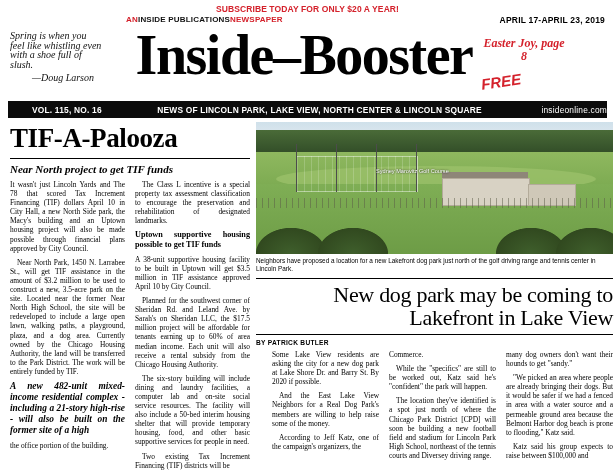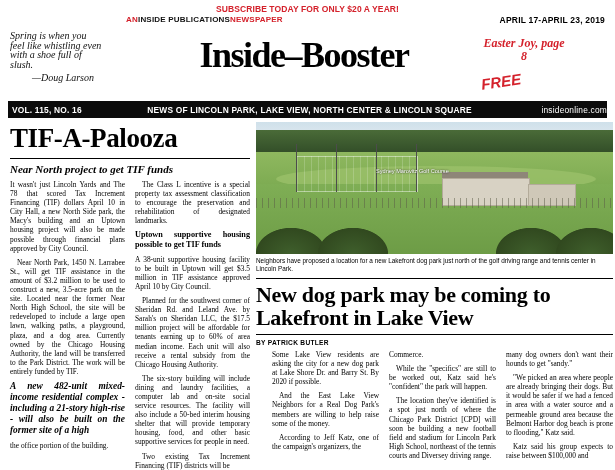--- a/index.html
+++ b/index.html
@@ -90,21 +90,21 @@
     padding-right: 8px;
   }
   .nameplate {
     position: absolute;
     left: 96px;
     top: -2px;
     width: 400px;
     text-align: center;
     font-family: "Liberation Serif", serif;
     font-weight: bold;
-    font-size: 36px;
+    font-size: 56px;
     letter-spacing: -1.5px;
     line-height: 60px;
     color: #000;
   }
   .easter {
     position: absolute;
     right: 40px;
     top: 10px;
     width: 86px;
     text-align: center;
@@ -134,21 +134,21 @@
     background: #0b0b0b;
     color: #fff;
     display: flex;
     align-items: center;
     margin-top: 2px;
   }
   .folio .vol {
     font-family: "Liberation Sans", sans-serif;
     font-weight: bold;
     font-size: 8.4px;
-    padding-left: 4px;
+    padding-left: 24px;
     width: 120px;
     letter-spacing: .2px;
   }
   .folio .center {
     flex: 1;
     text-align: center;
     font-family: "Liberation Sans", sans-serif;
     font-weight: bold;
     font-size: 8.4px;
     letter-spacing: .2px;
@@ -303,24 +303,24 @@
   }
   .caption {
     font-family: "Liberation Sans", sans-serif;
     font-size: 6.4px;
     line-height: 8px;
     margin: 3px 0 5px 0;
   }
 
   .headline-dog {
     font-family: "Liberation Serif", serif;
-    font-weight: bold;
+    font-weight: normal;
     font-size: 22px;
     line-height: 23px;
-    text-align: left;
+    text-align: right;
     letter-spacing: -.3px;
     margin: 2px 0 5px 0;
   }
   .byline {
     font-family: "Liberation Sans", sans-serif;
     font-size: 6.6px;
     font-weight: bold;
     letter-spacing: .3px;
     margin: 0 0 4px 0;
   }

